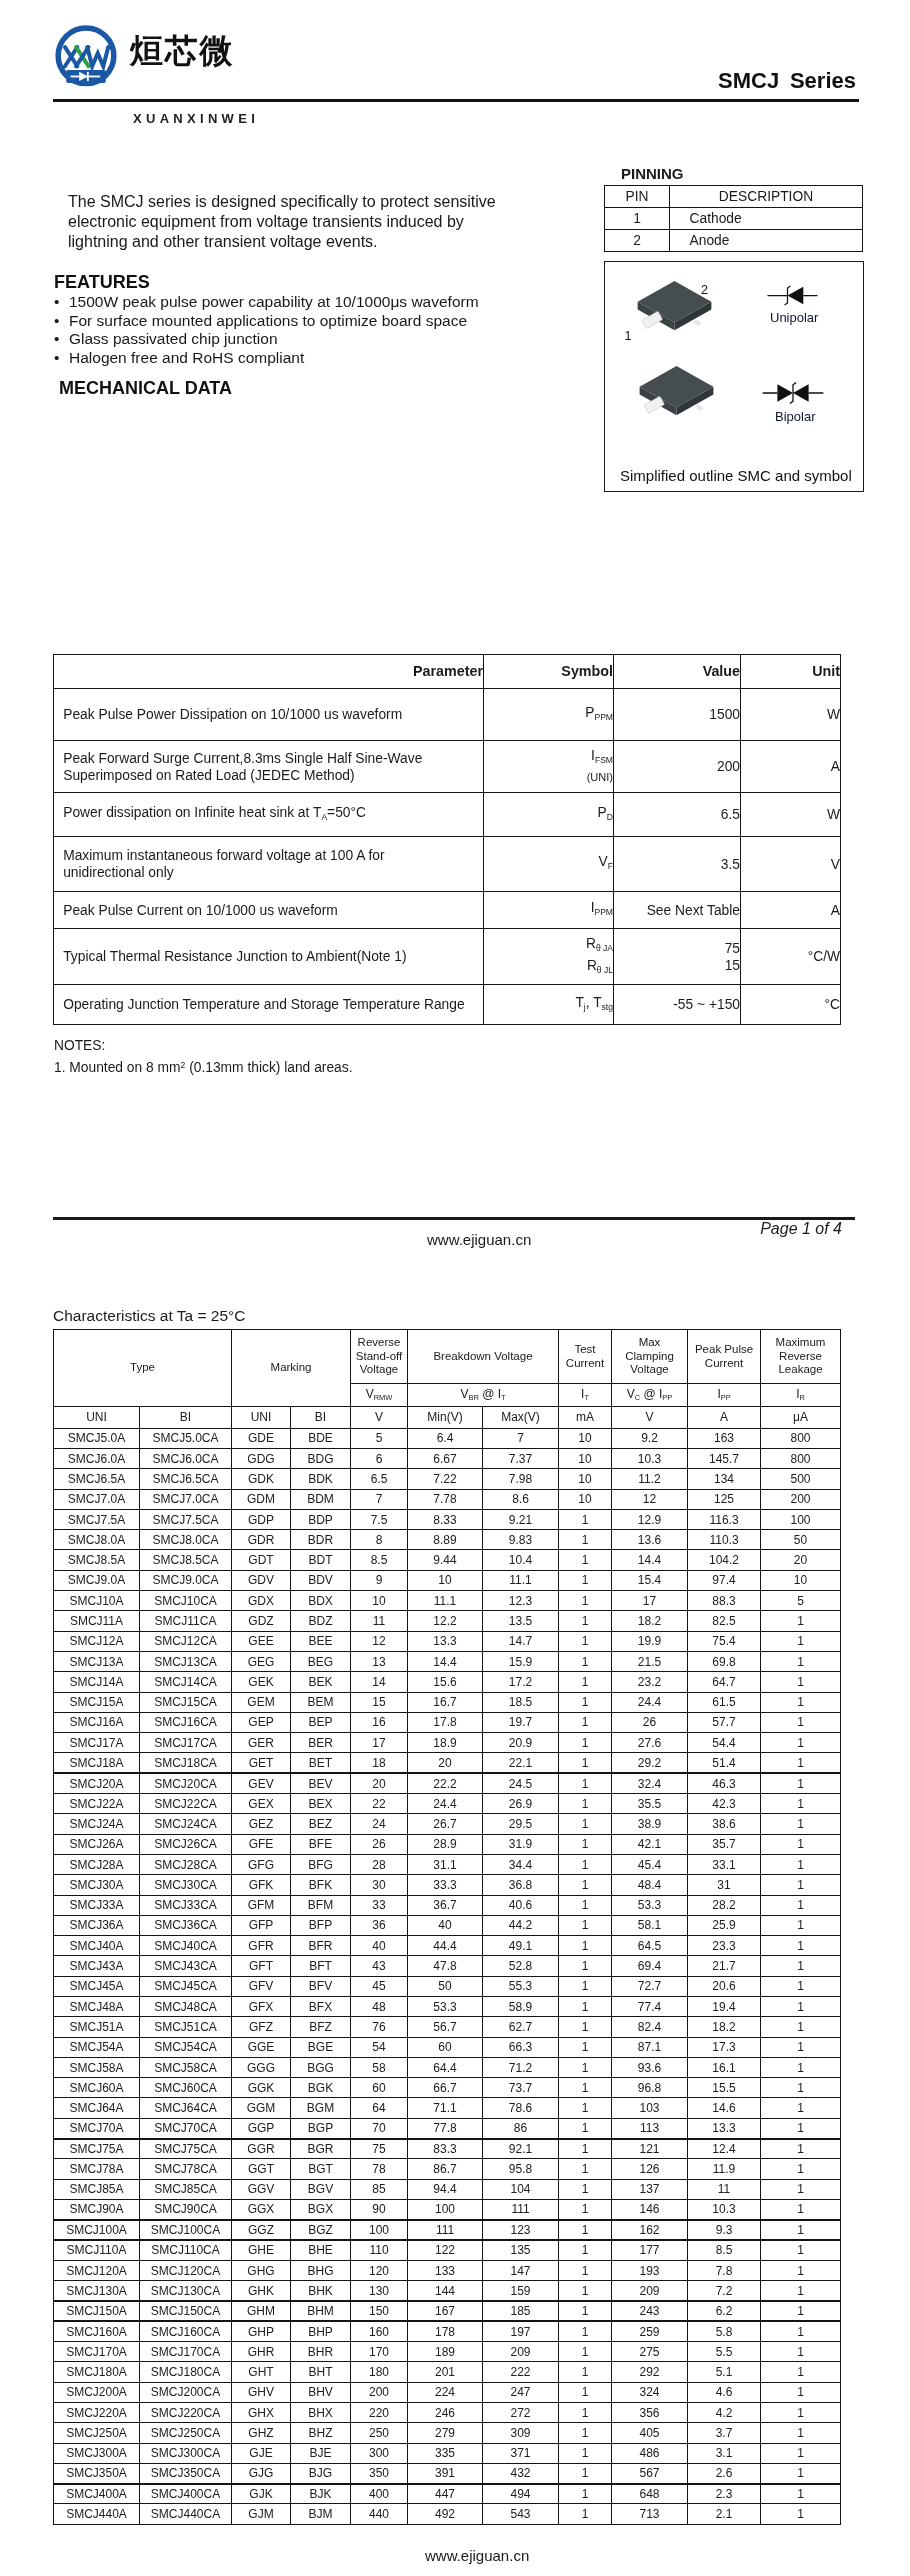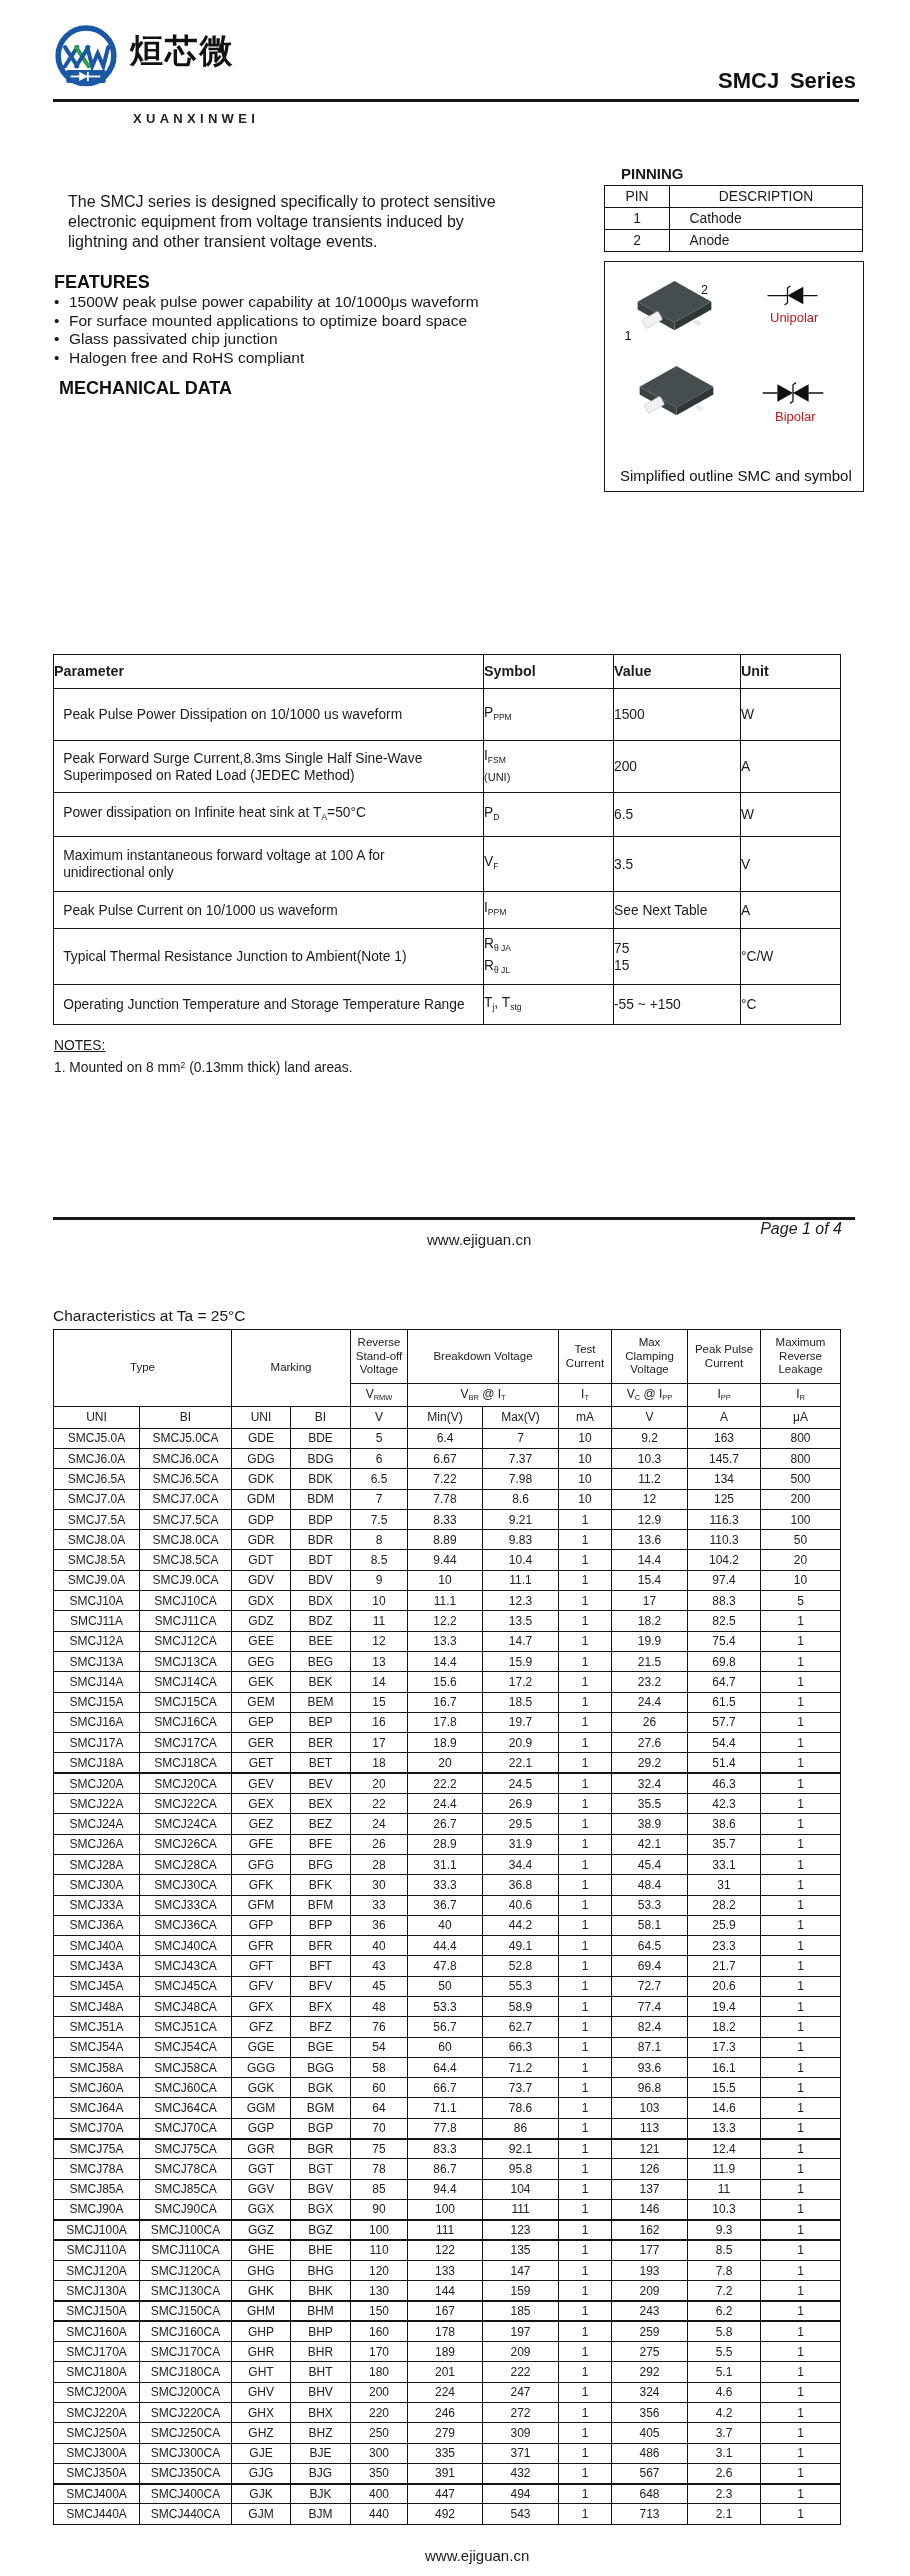--- a/index.html
+++ b/index.html
@@ -25,30 +25,30 @@
   .pin-h{left:621px;top:165px;font-size:15px;font-weight:bold;}
   table{border-collapse:collapse;table-layout:fixed;}
   td,th{border:1.1px solid #141414;font-weight:normal;padding:0;overflow:hidden;}
   .pin-t{left:604px;top:185px;}
   .pin-t table{border:1.7px solid #141414;}
   .pin-t td,.pin-t th{height:21px;font-size:13.8px;text-align:center;vertical-align:middle;}
   .pin-t td.dsc{text-align:left;padding-left:19.5px;}
   
   .outline{left:604px;top:261px;width:258px;height:229px;border:1.1px solid #1b1b1b;}
   .pkg-lbl{font-size:12.6px;color:#111;}
-  .sym-lbl{font-size:13px;color:#b91c1c;}
+  .sym-lbl{font-size:13px;color:#0f172a;}
   .caption{left:15px;bottom:6.9px;font-size:15px;color:#111;}
   
   .rt{left:53px;top:654px;}
   .rt table{border:1.7px solid #141414;}
-  .rt td{border-width:1.7px 1.1px;font-size:13.8px;text-align:left;vertical-align:middle;line-height:17px;}
+  .rt td{border-width:1.7px 1.1px;font-size:13.8px;text-align:right;vertical-align:middle;line-height:17px;}
   .rt thead td{height:33px;font-size:14.3px;font-weight:bold;}
   .rt td.pcell{text-align:left;padding-left:9.2px;}
   
-  .notes-h{left:54px;top:1038px;font-size:13.8px;text-decoration:underline;}
+  .notes-h{left:54px;top:1038px;font-size:13.8px;}
   .notes-b{left:54px;top:1060px;font-size:13.8px;}
   
   .rule2{left:53px;top:1217px;width:802px;height:2.9px;background:#1a1a1a;}
   .site-mid{left:427px;top:1231px;font-size:15px;color:#1b1b1b;}
   .page-num{right:68px;top:1220px;font-size:16px;font-style:italic;color:#1b1b1b;}
   
   .ct-title{left:53px;top:1307px;font-size:15.5px;font-weight:normal;}
   .ct{left:53px;top:1329px;}
   .ct table{border:1.7px solid #141414;width:787px;}
   .ct td{font-size:12px;text-align:center;vertical-align:middle;color:#202020;}

